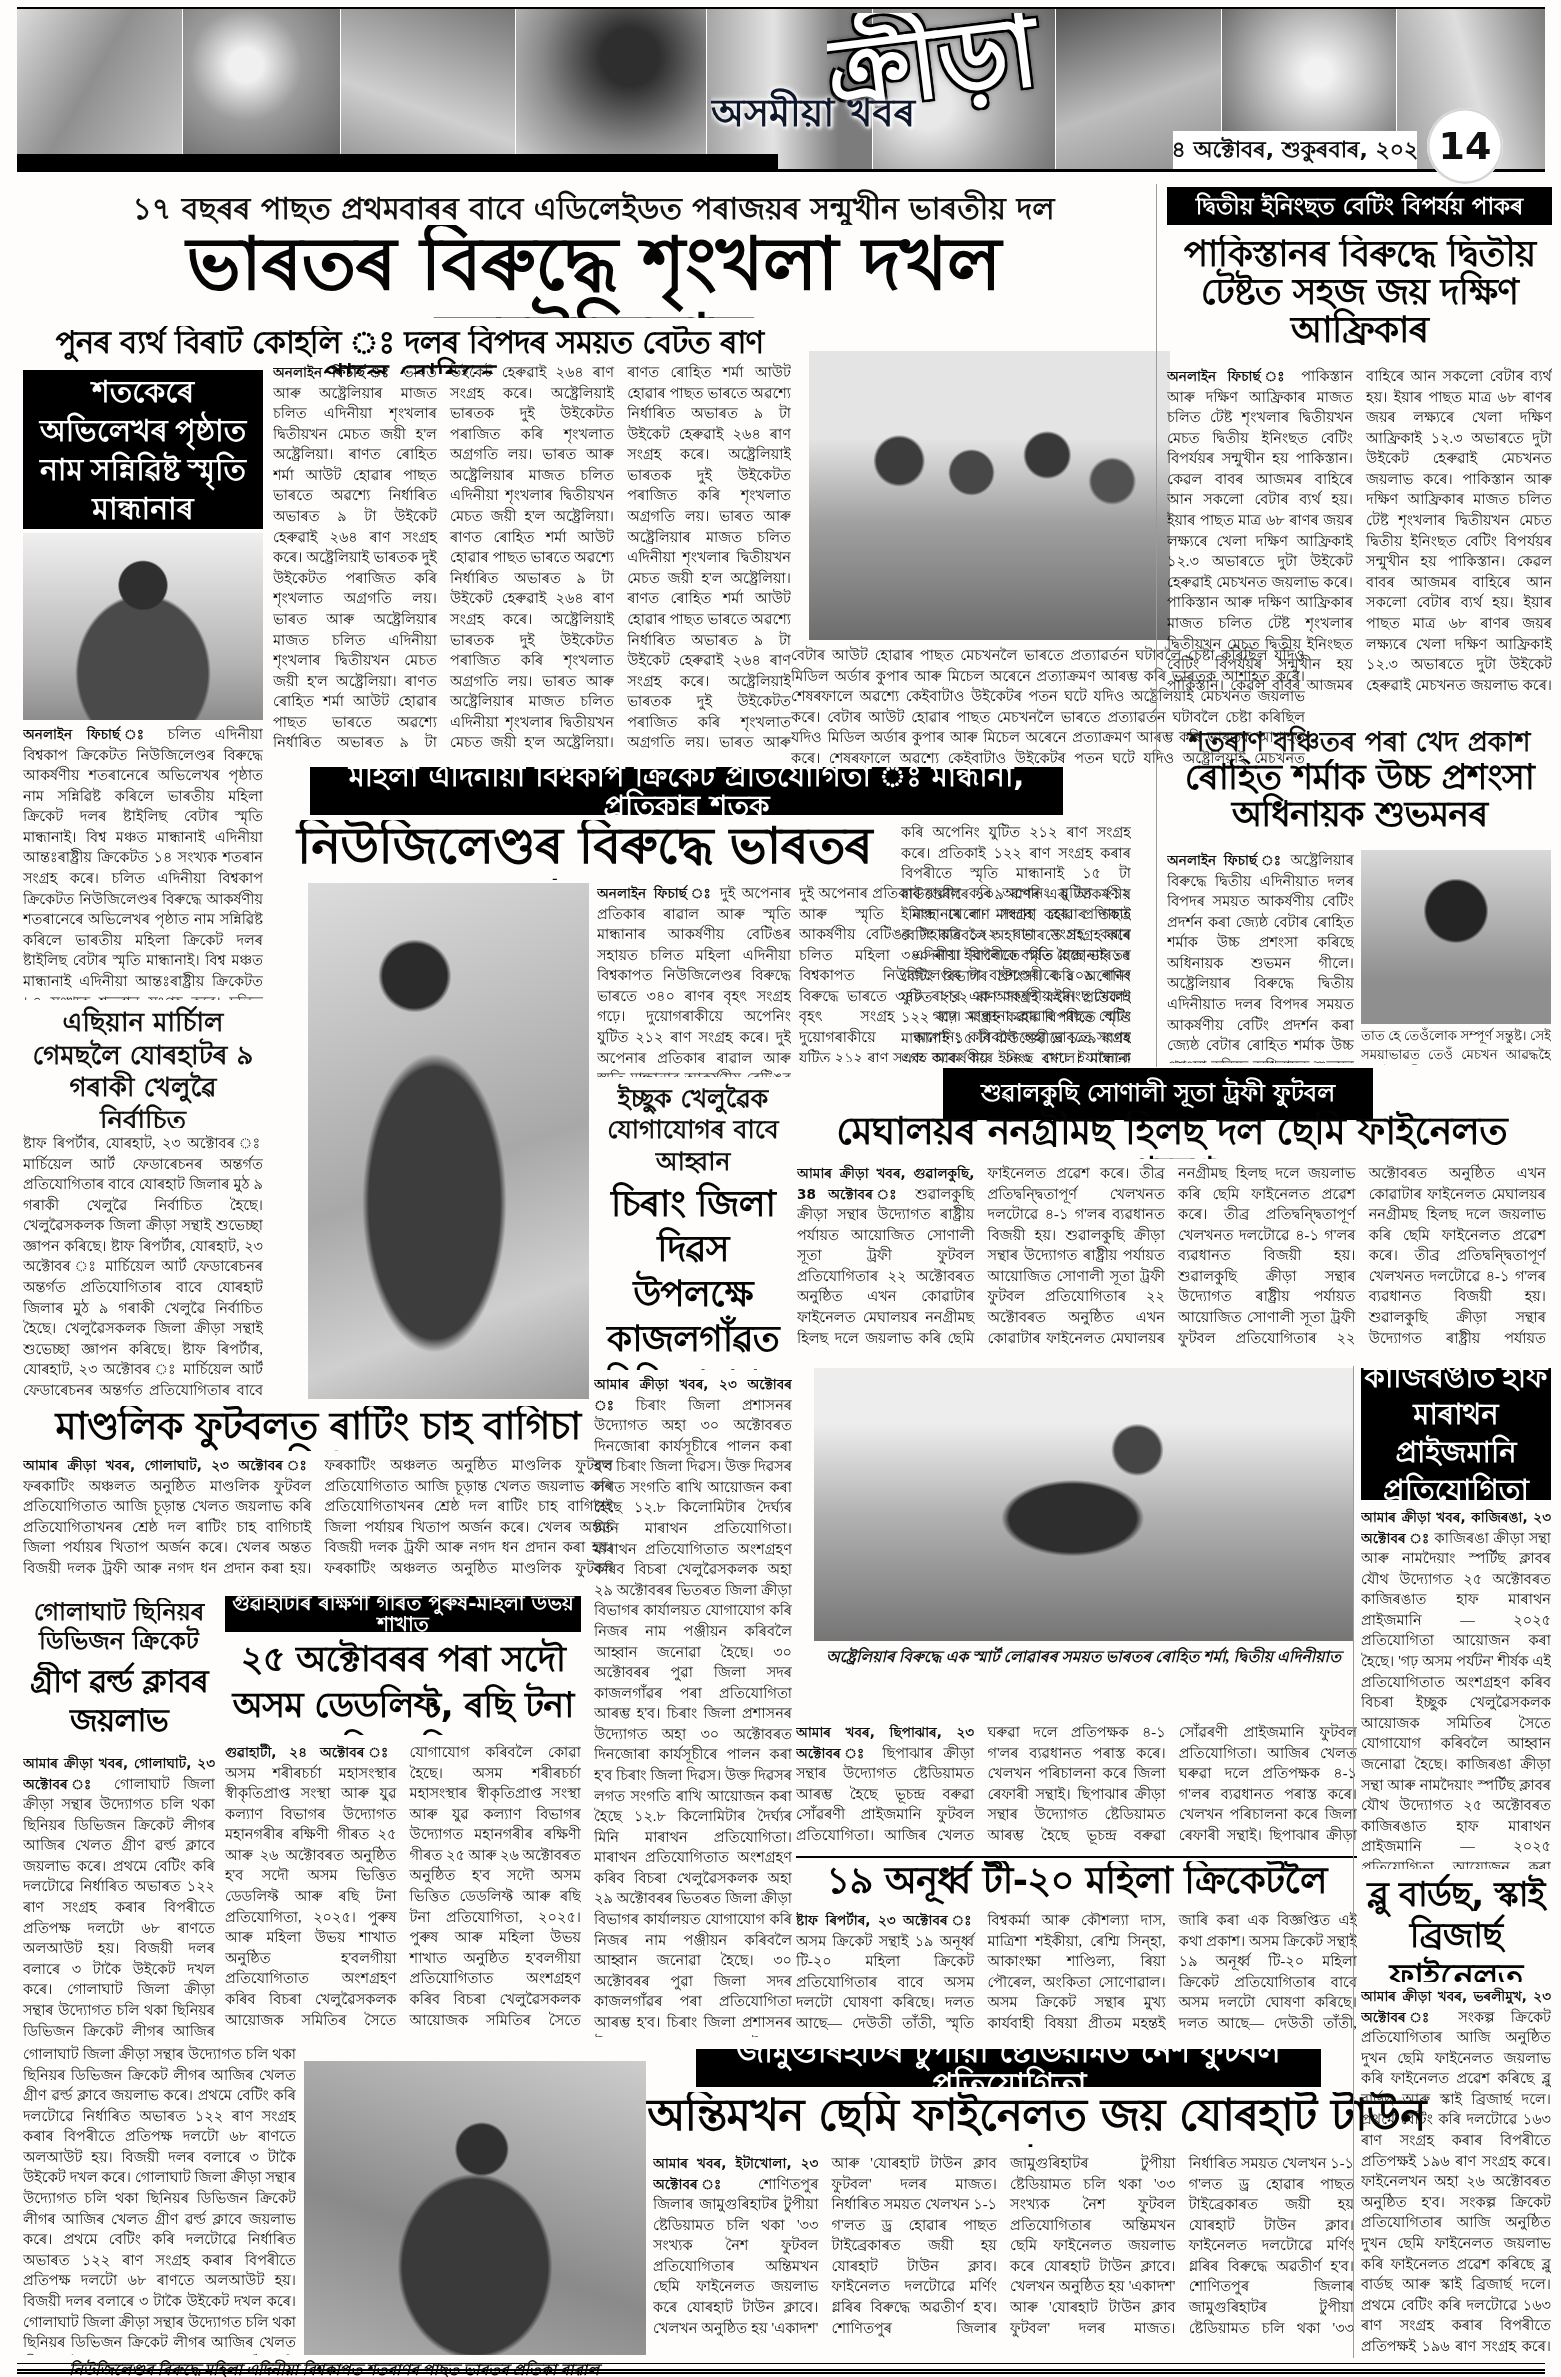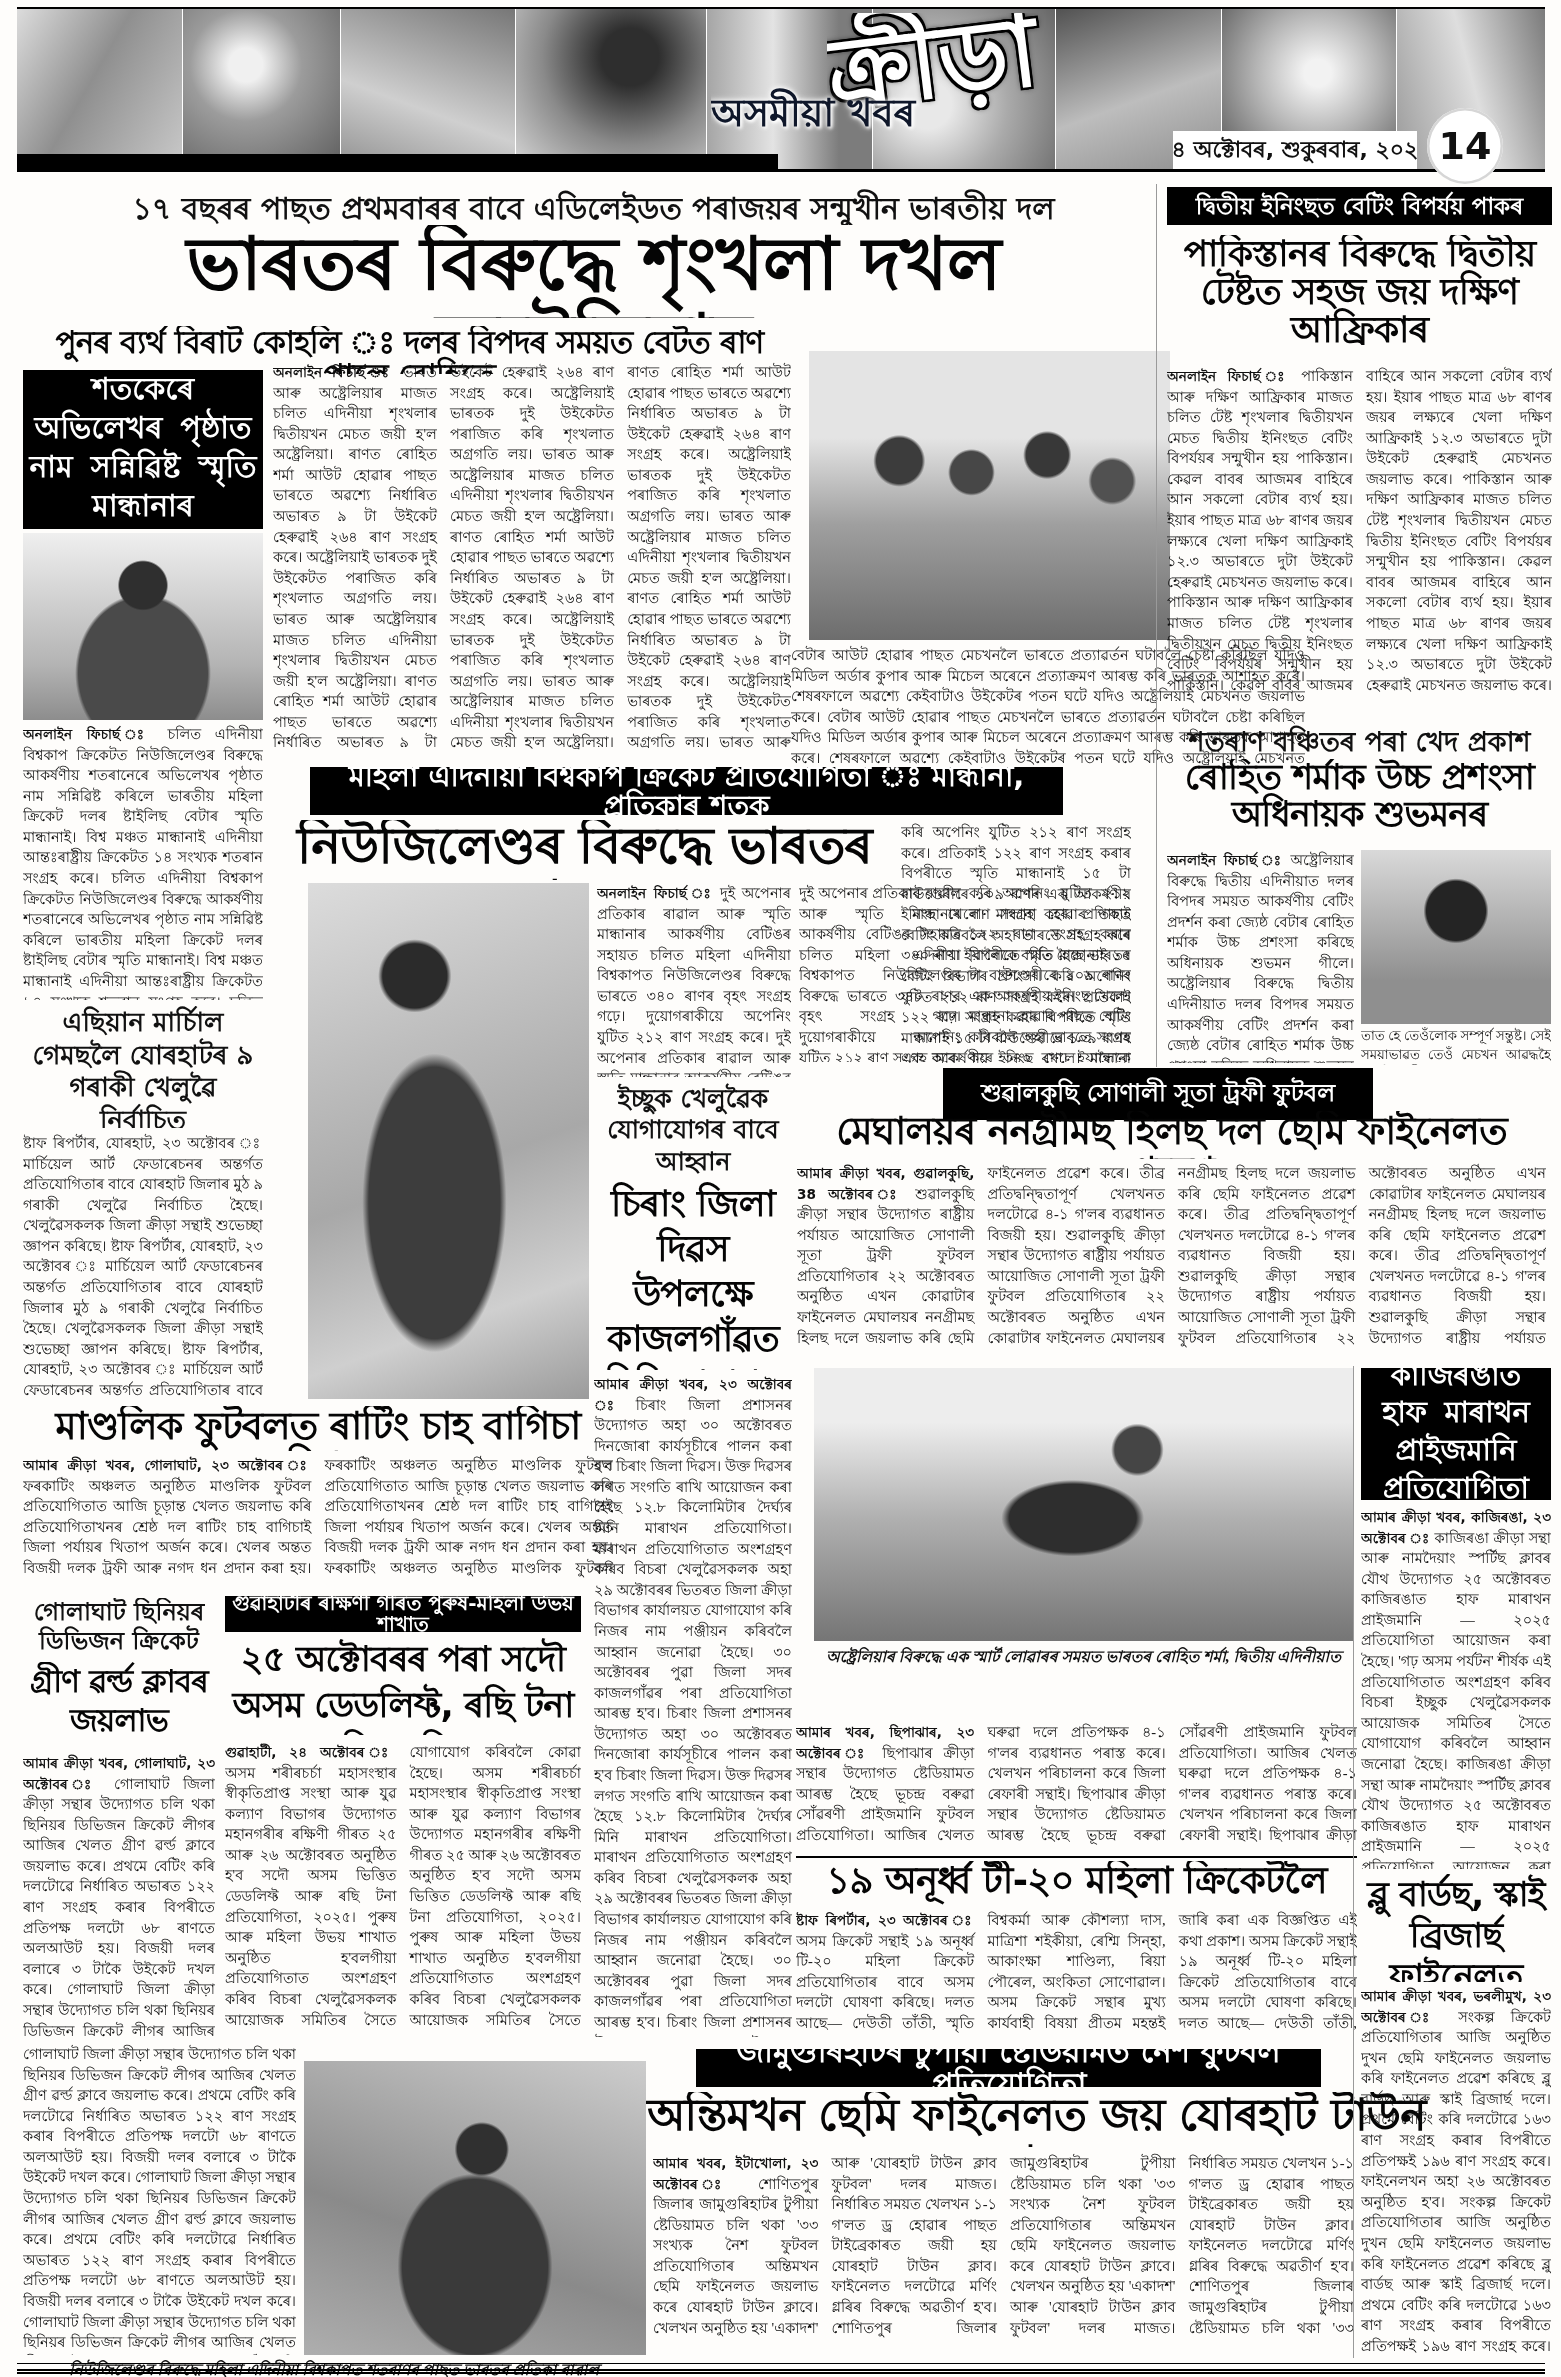--- a/index.html
+++ b/index.html
@@ -30,21 +30,21 @@
            display:flex;align-items:center;justify-content:center;white-space:nowrap;}
   .pagecircle{background:#fff;border-radius:50%;display:flex;align-items:center;justify-content:center;
            font-family:"DejaVu Sans",sans-serif;font-weight:800;font-size:38px;box-shadow:0 0 0 2.5px #d6d6d6 inset;}
 
   
   .kick{font-family:"DejaVu Sans",sans-serif;font-weight:800;text-align:center;}
   .banner{background:#000;color:#fff;font-family:"DejaVu Sans",sans-serif;font-weight:800;
           display:flex;align-items:center;justify-content:center;text-align:center;line-height:1.05;}
   .hl{font-family:"DejaVu Sans",sans-serif;font-weight:800;text-align:center;line-height:1.06;
       letter-spacing:-0.8px;color:#050505;}
-  .blackbox{background:#000;color:#fff;font-family:Liberation Mono, monospace;font-weight:800;
+  .blackbox{background:#000;color:#fff;font-family:Liberation Serif, serif;font-weight:800;
       display:flex;align-items:center;justify-content:center;text-align:center;line-height:1.3;}
   .body{font-size:14.5px;line-height:1.42;text-align:justify;}
   .body b{font-family:"DejaVu Sans",sans-serif;font-size:13.6px;}
   .caption{font-style:italic;font-weight:700;font-size:15.7px;text-align:center;}
   .cols2{column-count:2;column-gap:13.2px;}
   .cols3{column-count:3;column-gap:13.2px;}
   .cols4{column-count:4;column-gap:13.2px;}
   .vrule{position:absolute;width:0.8px;background:#9a9a9a;}
   .hrule{position:absolute;height:1.7px;background:#000;}
 

